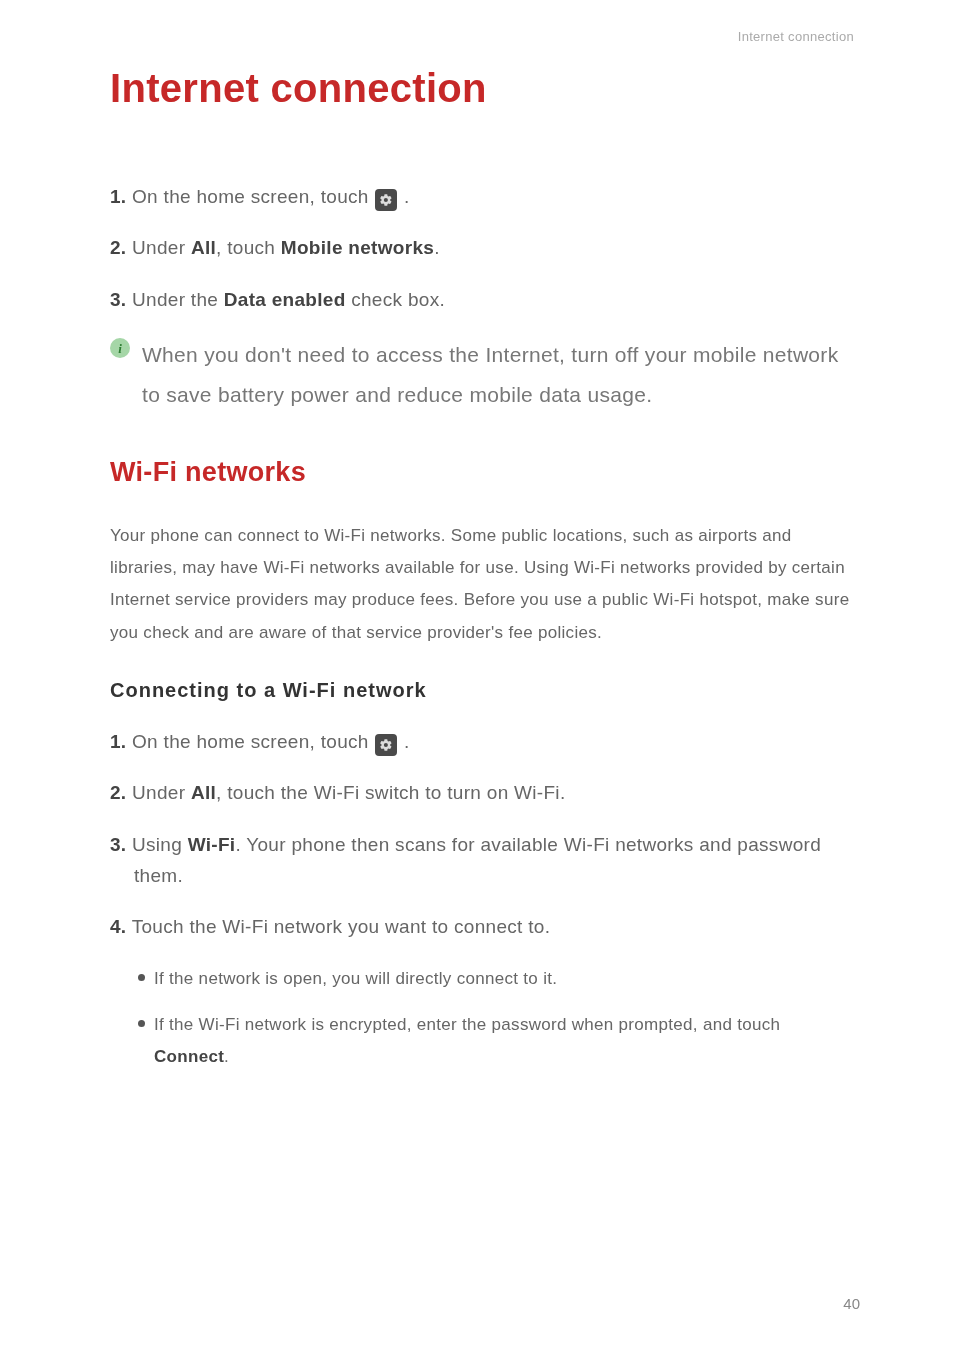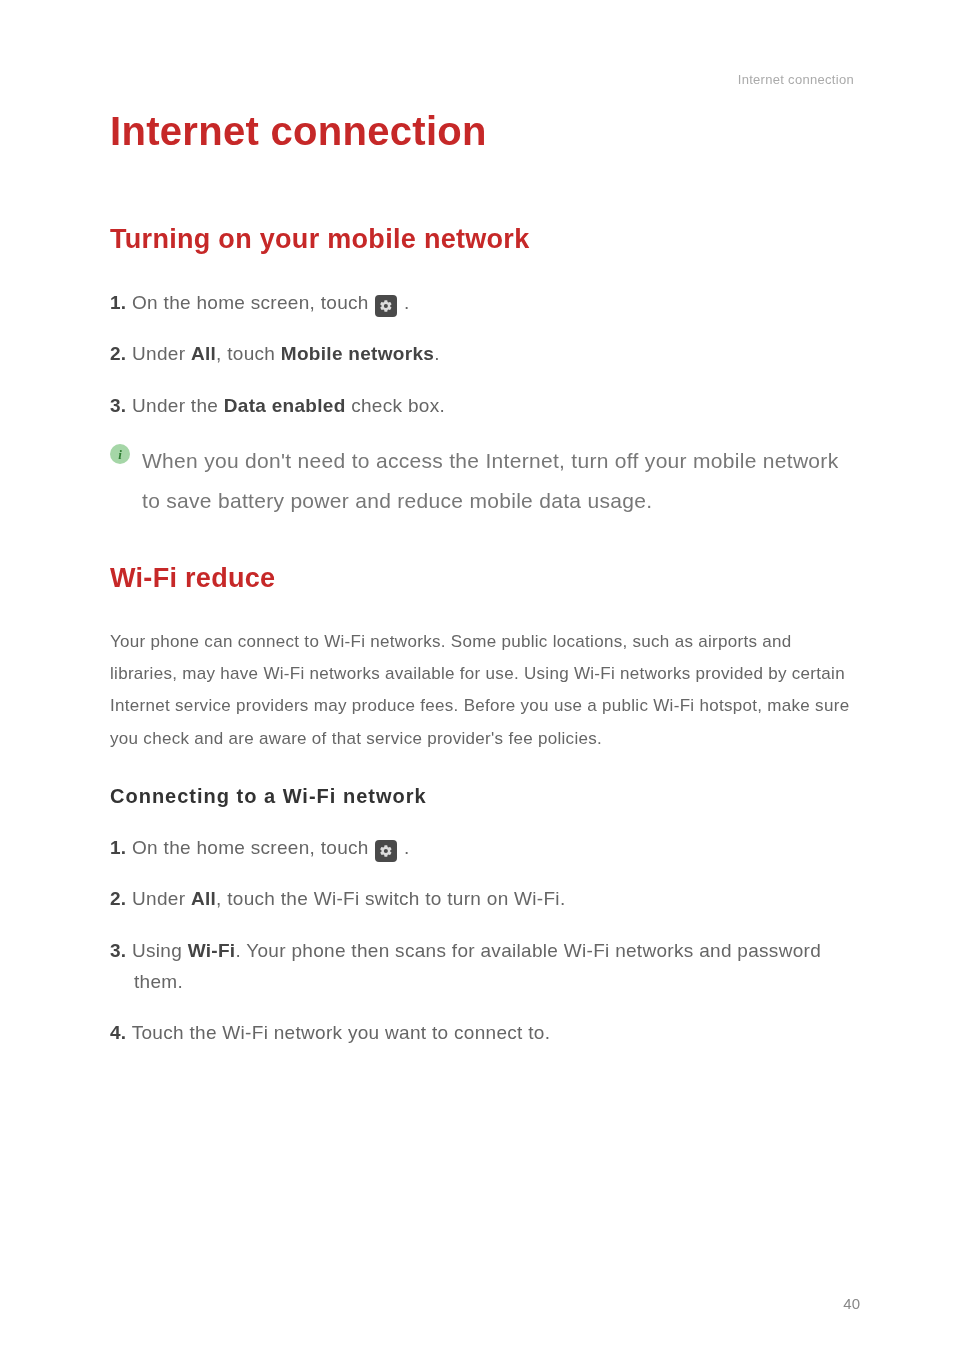--- a/index.html
+++ b/index.html
@@ -6,21 +6,21 @@
     margin: 0;
     padding: 0;
     background: #ffffff;
     width: 954px;
     font-family: "Segoe UI", "Helvetica Neue", Arial, sans-serif;
     color: #555;
   }
   .page {
     width: 954px;
     min-height: 1354px;
-    padding: 72px 100px 0 110px;
+    padding: 29px 100px 0 110px;
     box-sizing: border-box;
     position: relative;
   }
   .header-label {
     text-align: right;
     font-size: 13px;
     color: #aaa;
     margin-bottom: 22px;
     letter-spacing: 0.3px;
   }
@@ -154,21 +154,20 @@
 </style>
 </head>
 <body>
 
 <div class="page">
 
   <div class="header-label">Internet connection</div>
 
   <h1 class="h1">Internet connection</h1>
 
-  <h2 class="h2">Turning on your mobile network</h2>
 
   <p class="step">
     <span class="num">1.</span><span> On the home screen, touch </span><span class="settings-icon">
         <svg viewBox="0 0 24 24">
           <path fill="#ddd" d="M19.14,12.94a7,7,0,0,0,.05-.94,7,7,0,0,0-.05-.94l2.11-1.65a.5.5,0,0,0,.12-.64l-2-3.46a.5.5,0,0,0-.6-.22l-2.49,1a7,7,0,0,0-1.62-.94l-.38-2.65A.5.5,0,0,0,13.78,2H9.78a.5.5,0,0,0-.49.42L8.91,5.07a7,7,0,0,0-1.62.94l-2.49-1a.5.5,0,0,0-.6.22l-2,3.46a.5.5,0,0,0,.12.64L4.43,11a7,7,0,0,0-.05.94,7,7,0,0,0,.05.94L2.32,14.53a.5.5,0,0,0-.12.64l2,3.46a.5.5,0,0,0,.6.22l2.49-1a7,7,0,0,0,1.62.94l.38,2.65a.5.5,0,0,0,.49.42h4a.5.5,0,0,0,.49-.42l.38-2.65a7,7,0,0,0,1.62-.94l2.49,1a.5.5,0,0,0,.6-.22l2-3.46a.5.5,0,0,0-.12-.64ZM11.78,15.5A3.5,3.5,0,1,1,15.28,12,3.5,3.5,0,0,1,11.78,15.5Z"></path>
         </svg>
       </span><span> .</span>
   </p>
 
   <p class="step">
@@ -179,21 +178,21 @@
     <span class="num">3.</span><span> Under the </span><b>Data enabled</b><span> check box.</span>
   </p>
 
   <div class="info-row">
     <div class="info-icon">
         <span class="i">i</span>
       </div>
     <div class="info-text">When you don't need to access the Internet, turn off your mobile network to save battery power and reduce mobile data usage.</div>
   </div>
 
-  <h2 class="h2">Wi-Fi reduce</h2>
+  <h2 class="h2">Wi-Fi networks</h2>
 
   <p class="para">Your phone can connect to Wi-Fi networks. Some public locations, such as airports and libraries, may have Wi-Fi networks available for use. Using Wi-Fi networks provided by certain Internet service providers may produce fees. Before you use a public Wi-Fi hotspot, make sure you check and are aware of that service provider's fee policies.</p>
 
   <h3 class="h3">Connecting to a Wi-Fi network</h3>
 
   <p class="step">
     <span class="num">1.</span><span> On the home screen, touch </span><span class="settings-icon">
         <svg viewBox="0 0 24 24">
           <path fill="#ddd" d="M19.14,12.94a7,7,0,0,0,.05-.94,7,7,0,0,0-.05-.94l2.11-1.65a.5.5,0,0,0,.12-.64l-2-3.46a.5.5,0,0,0-.6-.22l-2.49,1a7,7,0,0,0-1.62-.94l-.38-2.65A.5.5,0,0,0,13.78,2H9.78a.5.5,0,0,0-.49.42L8.91,5.07a7,7,0,0,0-1.62.94l-2.49-1a.5.5,0,0,0-.6.22l-2,3.46a.5.5,0,0,0,.12.64L4.43,11a7,7,0,0,0-.05.94,7,7,0,0,0,.05.94L2.32,14.53a.5.5,0,0,0-.12.64l2,3.46a.5.5,0,0,0,.6.22l2.49-1a7,7,0,0,0,1.62.94l.38,2.65a.5.5,0,0,0,.49.42h4a.5.5,0,0,0,.49-.42l.38-2.65a7,7,0,0,0,1.62-.94l2.49,1a.5.5,0,0,0,.6-.22l2-3.46a.5.5,0,0,0-.12-.64ZM11.78,15.5A3.5,3.5,0,1,1,15.28,12,3.5,3.5,0,0,1,11.78,15.5Z"></path>
         </svg>
@@ -205,15 +204,19 @@
   </p>
 
   <p class="step">
     <span class="num">3.</span><span> Using </span><b>Wi-Fi</b><span>. Your phone then scans for available Wi-Fi networks and password them.</span>
   </p>
 
   <p class="step">
     <span class="num">4.</span><span> Touch the Wi-Fi network you want to connect to.</span>
   </p>
 
+  <ul class="bullets">
+    <li><span>If the network is open, you will directly connect to it.</span></li>
+    <li><span>If the Wi-Fi network is encrypted, enter the password when prompted, and touch </span><b>Connect</b><span>.</span></li>
+  </ul>
 
   <div class="page-num">40</div>
 </div>
 
 </body></html>

